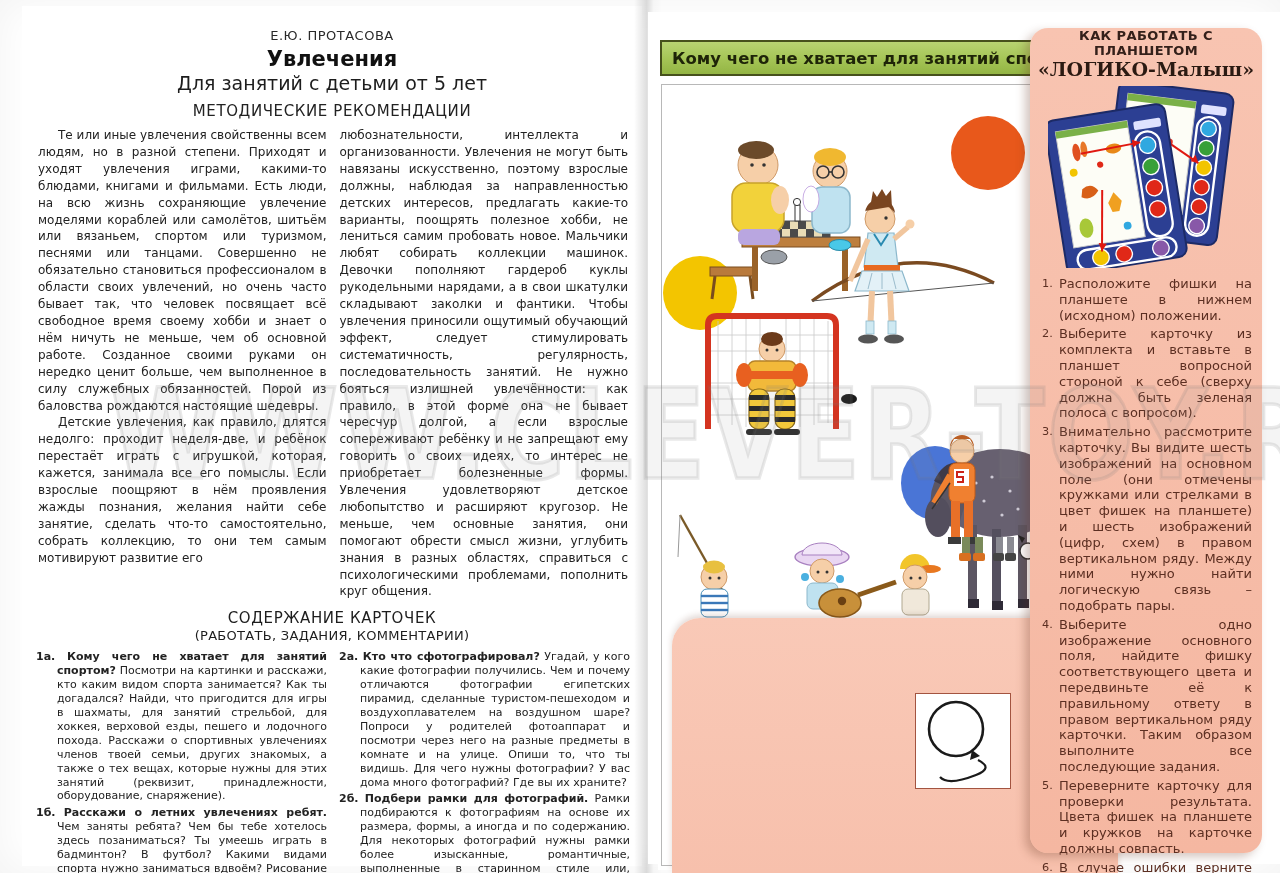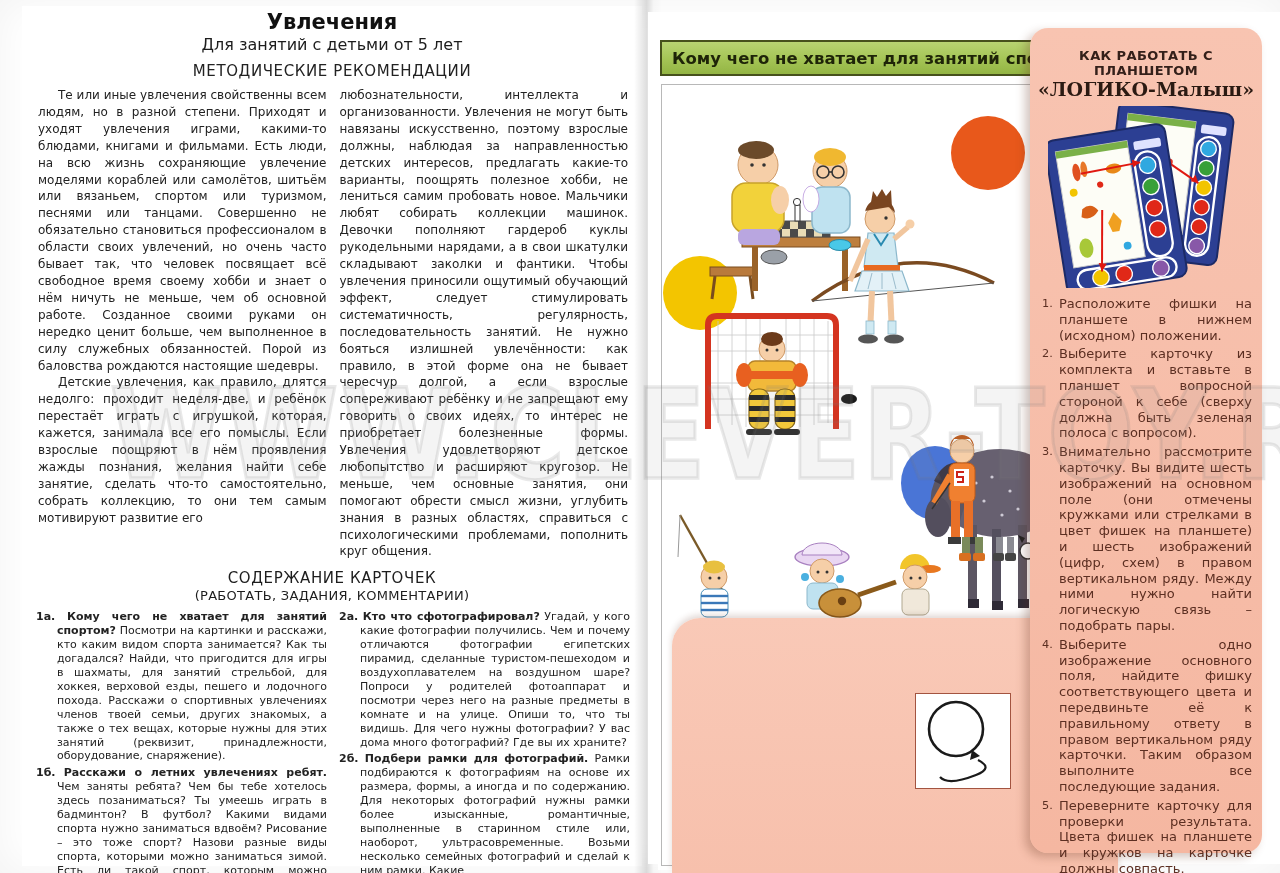--- a/index.html
+++ b/index.html
@@ -5,21 +5,21 @@
   html,body{margin:0;padding:0;}
   body{width:1280px;height:873px;overflow:hidden;background:#ffffff;
        font-family:"DejaVu Sans","Liberation Sans",sans-serif;color:#1d1d1d;}
   .scene{position:relative;width:1280px;height:873px;overflow:hidden;
          box-shadow:inset 0 0 40px rgba(0,0,0,0.05);}
 
   
   .page-left{position:absolute;left:22px;top:6px;width:620px;height:860px;background:#fff;}
   .author{text-align:center;margin-top:22px;font-size:13px;letter-spacing:.5px;color:#2a2a2a;}
   .title{text-align:center;margin:4px 0 0;font-size:21px;font-weight:bold;color:#111;}
-  .subtitle{text-align:center;margin-top:1px;font-size:16px;}
+  .subtitle{text-align:center;margin-top:1px;font-size:19px;}
   .sec-title{text-align:center;margin-top:8px;font-size:15px;letter-spacing:.6px;color:#222;}
   .cols{display:flex;gap:13px;padding:7px 14px 0 16px;}
   .col{flex:1;min-width:0;}
   .cols p{margin:0;font-size:12px;line-height:16.9px;text-align:justify;color:#222;}
   .cols p.indent{text-indent:20px;}
   .sec2{text-align:center;margin-top:9px;line-height:1.25;}
   .sec2 .l1{font-size:15px;letter-spacing:.6px;}
   .sec2 .l2{font-size:13px;letter-spacing:.3px;}
   .items{display:flex;gap:12px;padding:6px 12px 0 14px;}
   .item{margin-bottom:3px;padding-left:21px;text-indent:-21px;font-size:11px;
@@ -44,21 +44,21 @@
   .flap{position:absolute;left:672px;top:618px;width:446px;height:255px;
         background:linear-gradient(180deg,#f9c9b7 0%,#f7c0ac 100%);
         border-radius:28px 14px 0 0;box-shadow:0 -3px 6px rgba(90,40,20,0.18);}
   .balloon-box{position:absolute;left:243px;top:75px;width:94px;height:94px;background:#fff;
                border:1px solid #a35440;}
 
   
   .panel{position:absolute;left:1030px;top:28px;width:232px;height:825px;
          background:linear-gradient(180deg,#f8c4b1 0%,#f5b7a1 100%);
          border-radius:18px;box-shadow:-5px 4px 10px rgba(100,50,30,0.28);}
-  .panel-title1{margin-top:20px;text-align:center;font-size:13px;font-weight:bold;
+  .panel-title1{text-align:center;font-size:13px;font-weight:bold;
                 letter-spacing:.4px;color:#34201a;}
   .panel-title2{text-align:center;font-size:19px;font-weight:bold;color:#2b1a12;
                 font-family:"DejaVu Serif","Liberation Serif",serif;}
   .tablets{width:196px;height:182px;margin:6px auto 0;}
   .steps{list-style:none;margin:8px 10px 0 12px;padding:0;}
   .steps li{display:flex;margin-bottom:3px;}
   .steps .sn{width:17px;flex-shrink:0;font-size:11.3px;line-height:15.8px;color:#5c2f22;}
   .steps .st{flex:1;font-size:13px;line-height:15.8px;text-align:justify;color:#5c2f22;}
 
   
@@ -66,20 +66,21 @@
              letter-spacing:3px;transform:scaleY(1.22);transform-origin:left top;
              color:rgba(150,150,150,0.10);-webkit-text-stroke:3px rgba(120,120,120,0.16);
              pointer-events:none;z-index:60;white-space:nowrap;}
 </style>
 </head>
 <body>
 
 <div class="scene">
 
   <div class="page-left">
+    <div class="author">Е.Ю. ПРОТАСОВА</div>
     <h1 class="title">Увлечения</h1>
     <div class="subtitle">Для занятий с детьми от 5 лет</div>
     <div class="sec-title">МЕТОДИЧЕСКИЕ РЕКОМЕНДАЦИИ</div>
 
     <div class="cols">
       <div class="col">
         <p class="indent">Те или иные увлечения свойственны всем людям, но в разной степени. Приходят и уходят увлечения играми, какими-то блюдами, книгами и фильмами. Есть люди, на всю жизнь сохраняющие увлечение моделями кораблей или самолётов, шитьём или вязаньем, спортом или туризмом, песнями или танцами. Совершенно не обязательно становиться профессионалом в области своих увлечений, но очень часто бывает так, что человек посвящает всё свободное время своему хобби и знает о нём ничуть не меньше, чем об основной работе. Созданное своими руками он нередко ценит больше, чем выполненное в силу служебных обязанностей. Порой из баловства рождаются настоящие шедевры.</p>
         <p class="indent">Детские увлечения, как правило, длятся недолго: проходит неделя-две, и ребёнок перестаёт играть с игрушкой, которая, кажется, занимала все его помыслы. Если взрослые поощряют в нём проявления жажды познания, желания найти себе занятие, сделать что-то самостоятельно, собрать коллекцию, то они тем самым мотивируют развитие его</p>
       </div>
       <div class="col">

